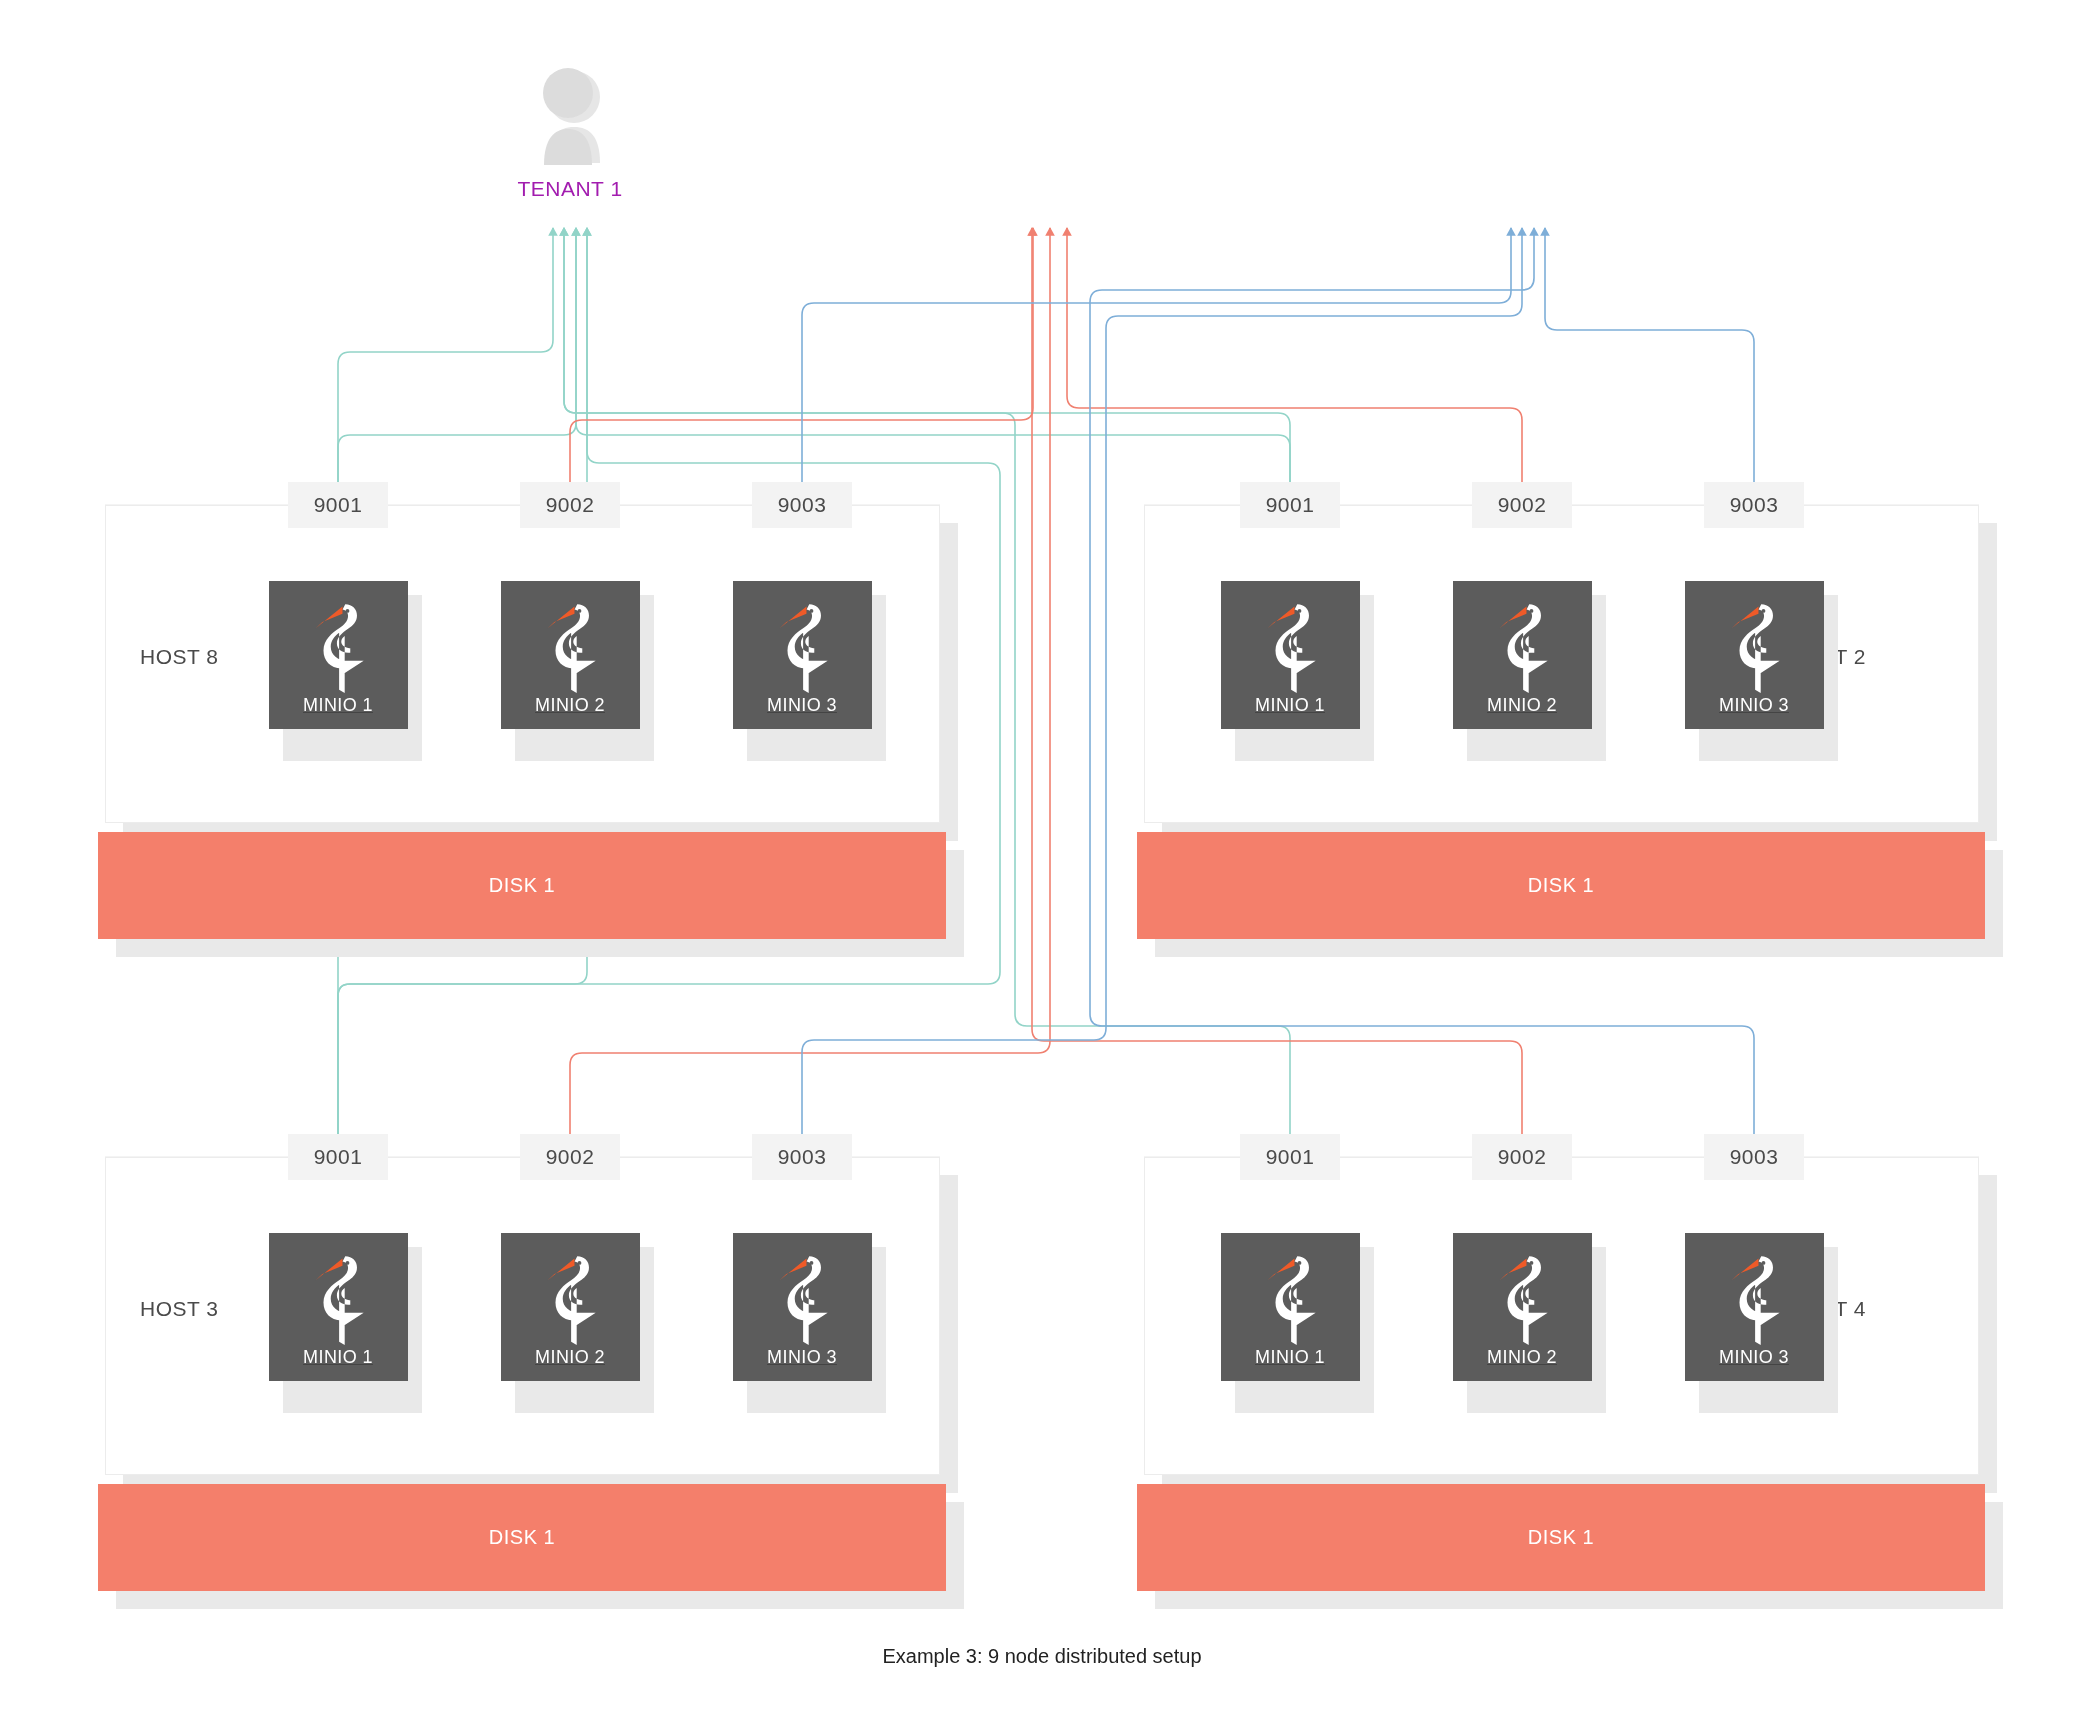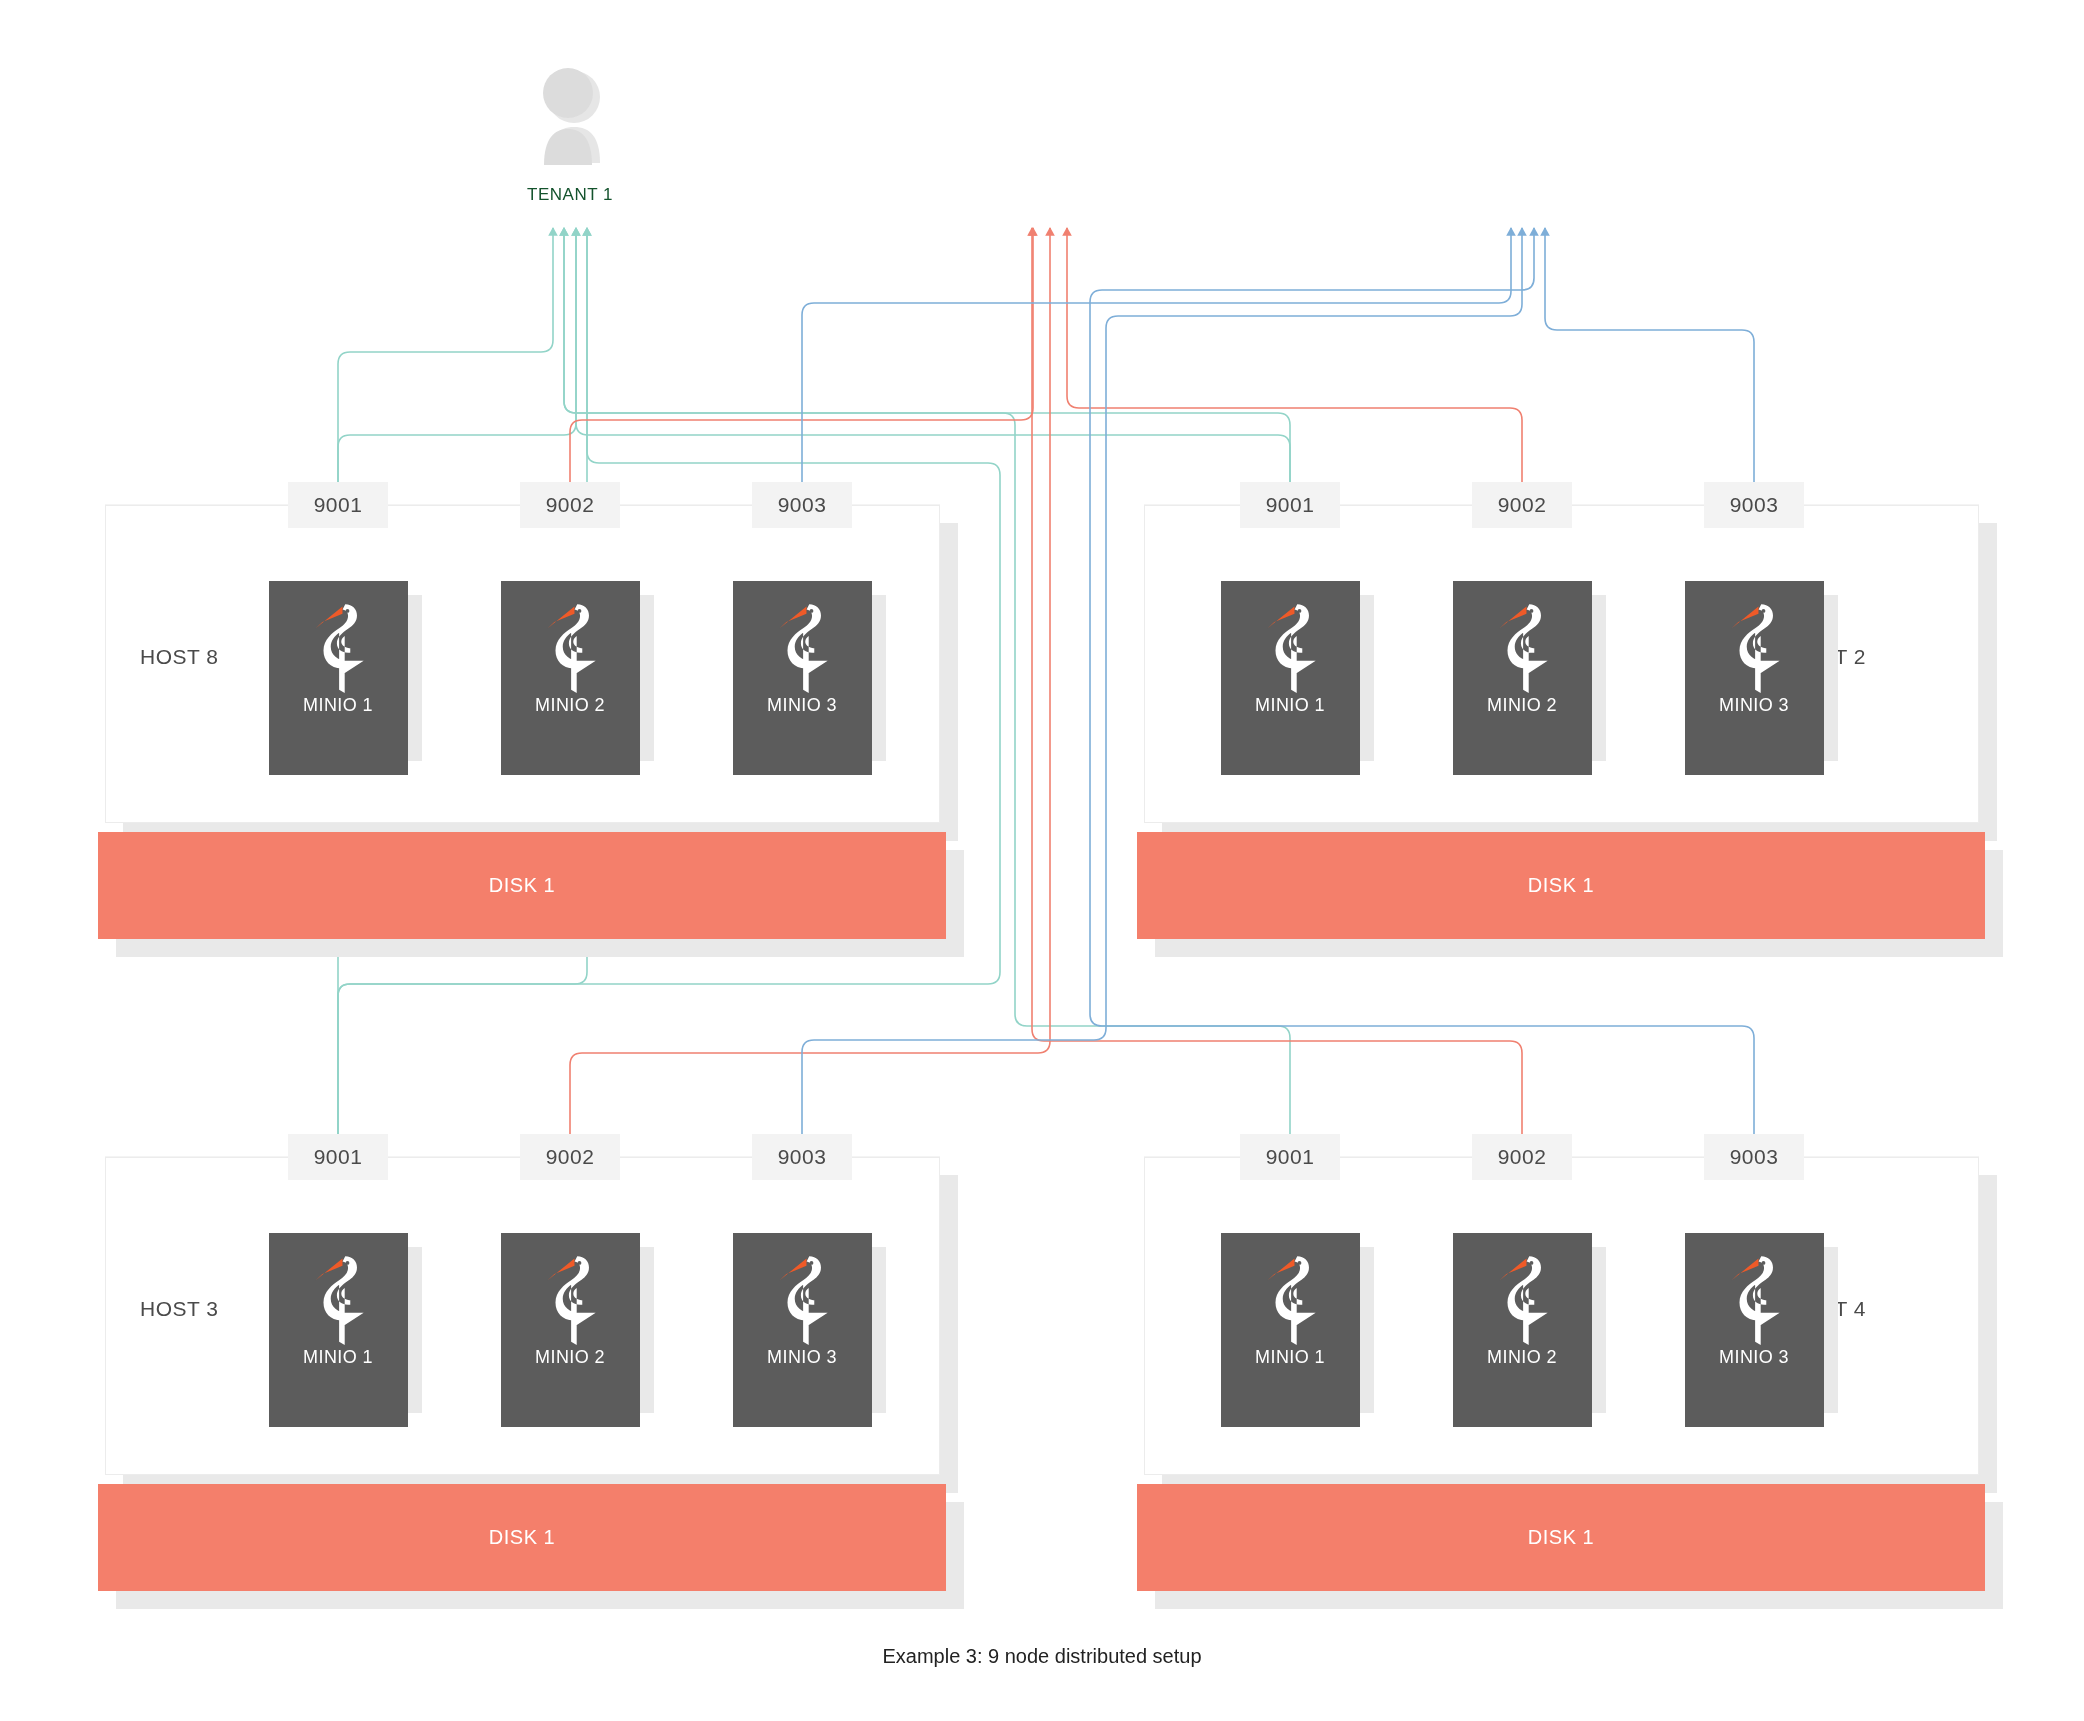--- a/index.html
+++ b/index.html
@@ -2,30 +2,30 @@
 <html><head>
 <meta charset="utf-8">
 <style>
   html,body{margin:0;padding:0;background:#ffffff;}
   body{width:2084px;height:1721px;position:relative;overflow:hidden;
        font-family:"Liberation Sans",sans-serif;color:#444;}
   #stage{position:absolute;left:0;top:0;width:2084px;height:1721px;}
   svg.layer{position:absolute;left:0;top:0;width:2084px;height:1721px;overflow:visible;}
   .tenant{position:absolute;width:200px;text-align:center;}
   .tenant-icon{width:100%;height:110px;position:relative;}
-  .tenant-label{margin-top:20px;font-size:17px;letter-spacing:.5px;color:#14532d;
+  .tenant-label{margin-top:12px;font-size:21px;letter-spacing:.5px;color:#a21caf;
                 white-space:nowrap;}
   .host-panel{position:absolute;background:#fff;border:1px solid #ececec;box-sizing:border-box;}
   .host-shadow{position:absolute;background:#e9e9e9;}
   .host-label{position:absolute;font-size:21px;color:#4a4a4a;letter-spacing:.5px;white-space:nowrap;}
   .disk{position:absolute;background:#f47f6b;color:#fff;font-size:20px;letter-spacing:.5px;
         display:flex;align-items:center;justify-content:center;}
   .disk-shadow{position:absolute;background:#e9e9e9;}
-  .minio{position:absolute;width:139px;height:194px;background:#5c5c5c;
-         display:flex;flex-direction:column;align-items:center;justify-content:flex-start;}
+  .minio{position:absolute;width:139px;height:148px;background:#5c5c5c;
+         display:flex;flex-direction:column;align-items:center;justify-content:flex-start;text-decoration:underline;}
   .minio-shadow{position:absolute;width:139px;height:166px;background:#e9e9e9;}
   .minio-logo{margin-top:16px;width:72px;height:96px;}
   .minio-label{color:#fff;font-size:18px;letter-spacing:.4px;margin-top:2px;white-space:nowrap;}
   .port{position:absolute;width:100px;height:46px;background:#f3f3f3;
         display:flex;align-items:center;justify-content:center;
         font-size:21px;color:#4a4a4a;letter-spacing:.5px;}
   .caption{position:absolute;width:100%;text-align:center;font-size:20px;color:#222;}
 </style>
 </head>
 <body>

